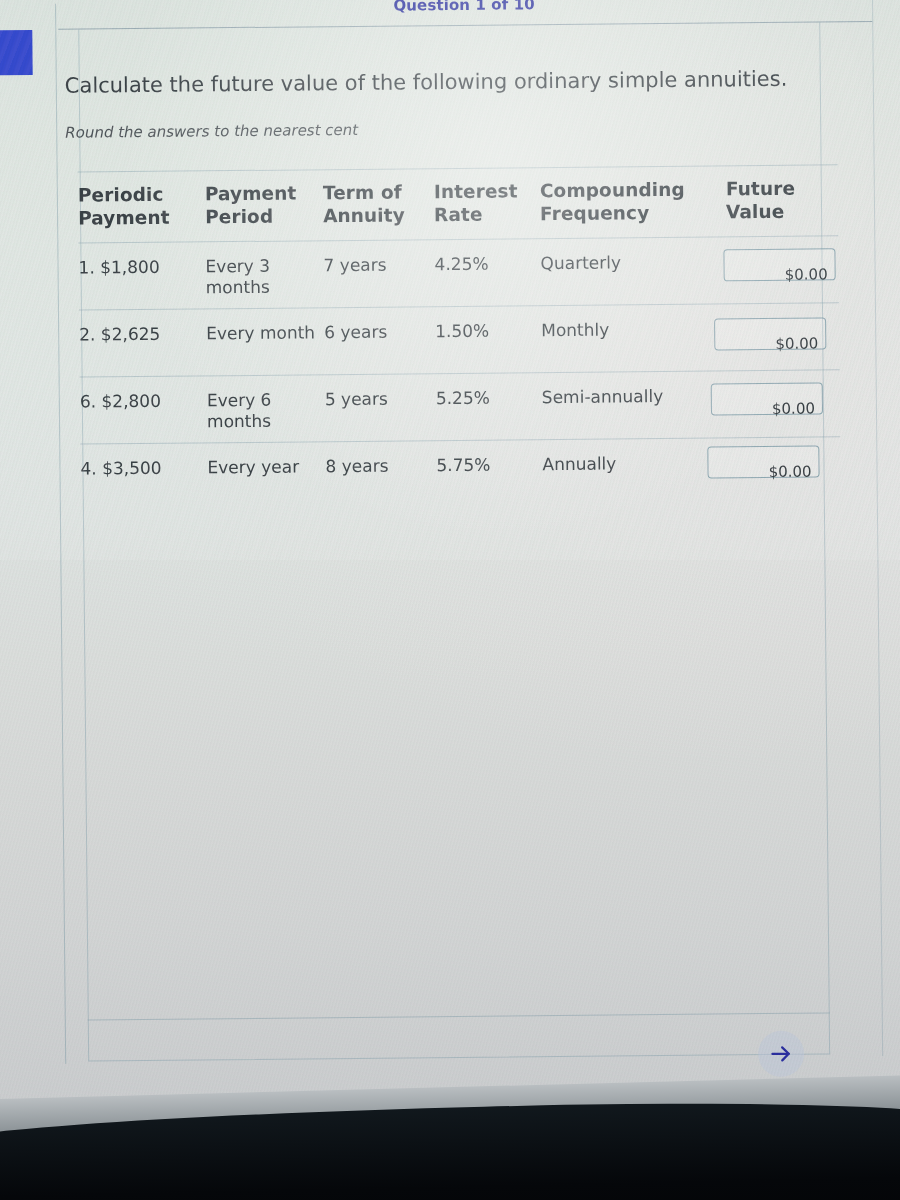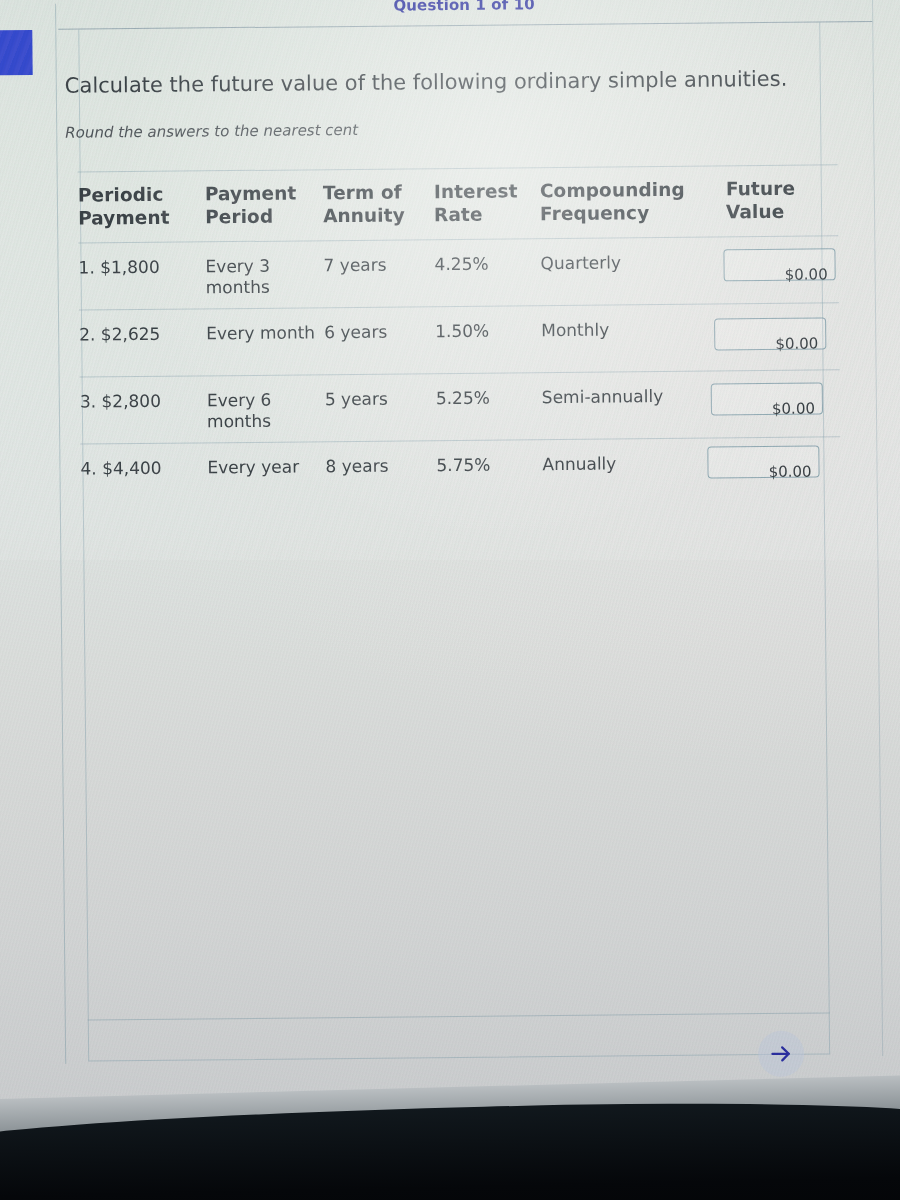--- a/index.html
+++ b/index.html
@@ -365,32 +365,32 @@
         <div class="cell c2">Every month</div>
         <div class="cell c3">6 years</div>
         <div class="cell c4">1.50%</div>
         <div class="cell c5">Monthly</div>
         <div class="answer-box box2">
           <span class="answer-val">$0.00</span>
         </div>
       </div>
 
       <div class="row body">
-        <div class="cell c1">3. $2,800</div>
+        <div class="cell c1">6. $2,800</div>
         <div class="cell c2">Every 6 months</div>
         <div class="cell c3">5 years</div>
         <div class="cell c4">5.25%</div>
         <div class="cell c5">Semi-annually</div>
         <div class="answer-box box3">
           <span class="answer-val">$0.00</span>
         </div>
       </div>
 
       <div class="row body">
-        <div class="cell c1">4. $4,400</div>
+        <div class="cell c1">4. $3,500</div>
         <div class="cell c2">Every year</div>
         <div class="cell c3">8 years</div>
         <div class="cell c4">5.75%</div>
         <div class="cell c5">Annually</div>
         <div class="answer-box box4">
           <span class="answer-val">$0.00</span>
         </div>
       </div>
 
     </div>

